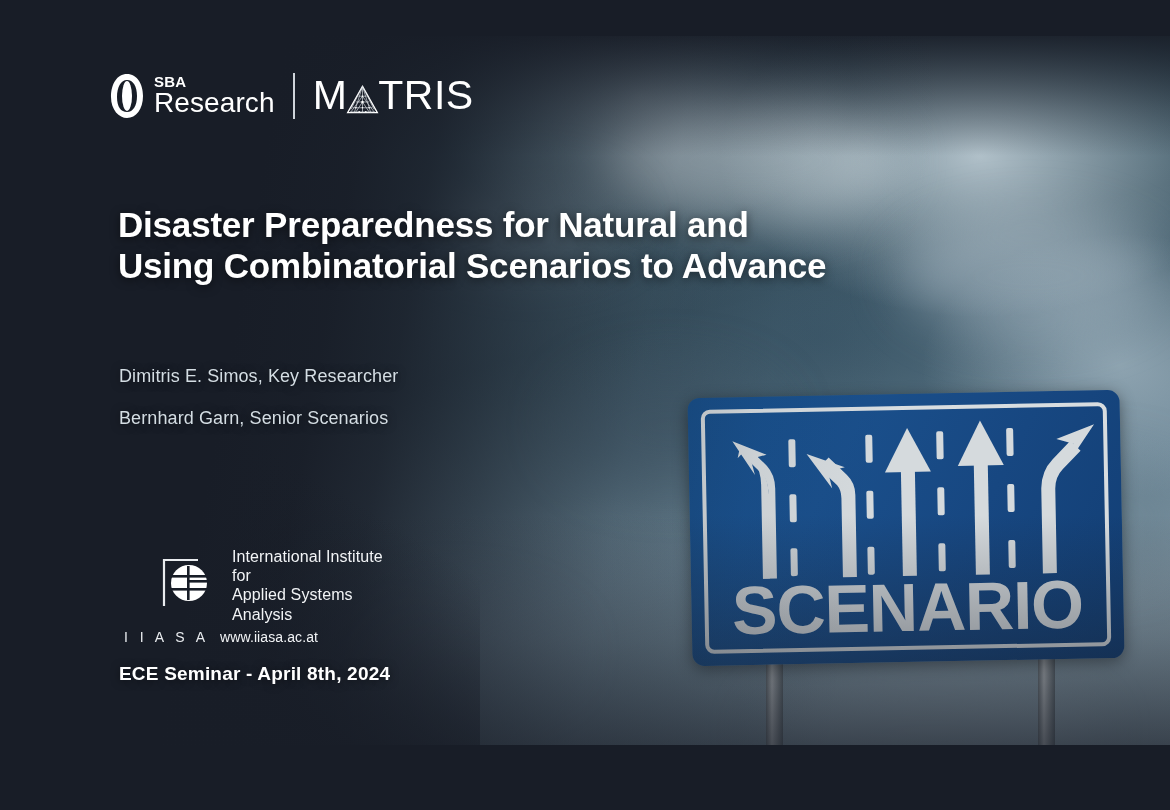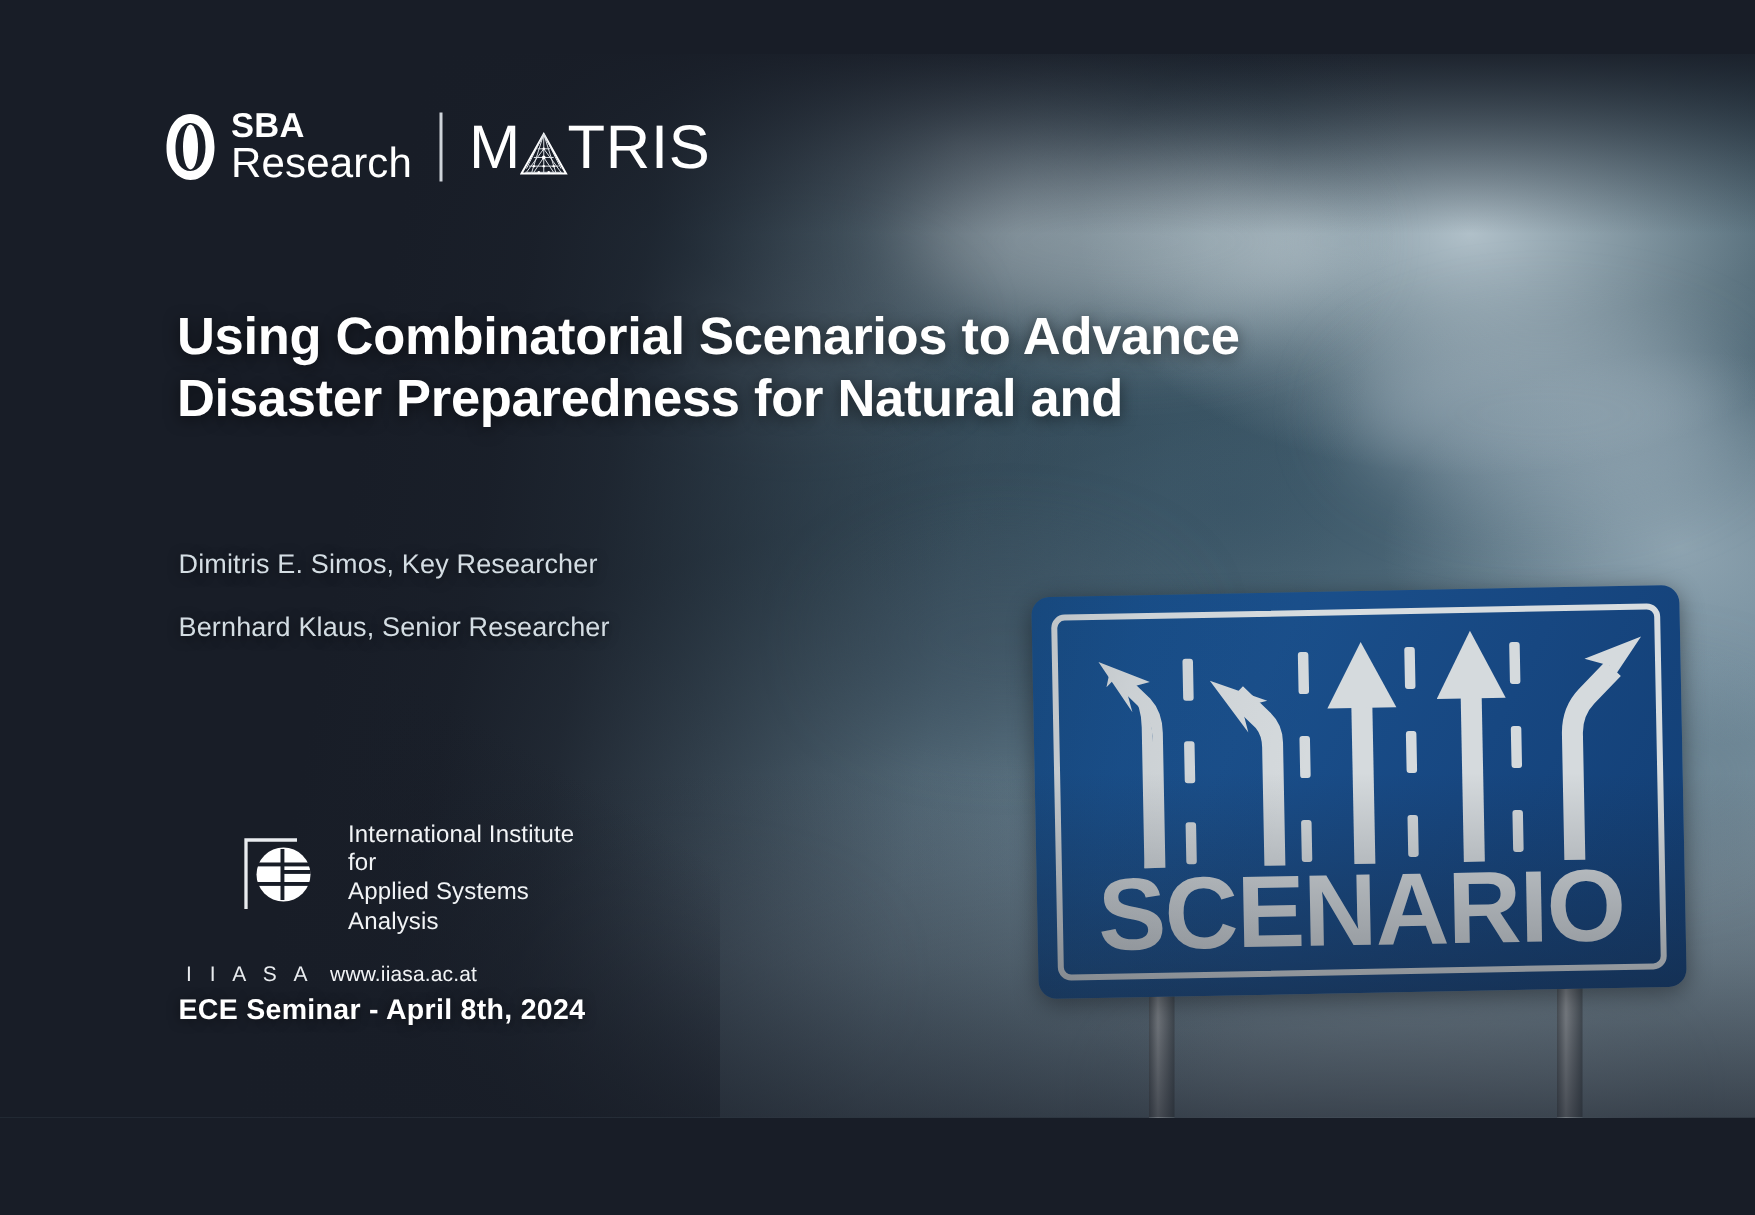--- a/index.html
+++ b/index.html
@@ -99,21 +99,21 @@
     letter-spacing:-1px;
     color:#d5dadd;
     line-height:1;
   }
 
   
   .logos { position:absolute; left:110px; top:72px; display:flex; align-items:center; gap:18px; }
   .sba { display:flex; align-items:center; gap:10px; }
   .sba-mark { width:34px; height:46px; flex:none; }
   .sba-words { line-height:1.02; color:#fff; }
-  .sba-words .l1 { font-size:23px; font-weight:700; letter-spacing:.2px; }
+  .sba-words .l1 { font-size:15px; font-weight:700; letter-spacing:.2px; }
   .sba-words .l2 { font-size:28px; font-weight:400; letter-spacing:.1px; }
   .divider { width:2px; height:46px; background:#cfd4da; }
   .matris { display:flex; align-items:center; color:#fff; font-size:41px; font-weight:400; letter-spacing:.5px; }
   .matris .tri { width:33px; height:33px; margin:0 -1px; position:relative; top:4px; }
 
   
   .title {
     position:absolute; left:118px; top:205px; width:800px;
     color:#ffffff;
     font-size:35px; font-weight:700;
@@ -130,21 +130,21 @@
     margin-bottom:24px;
     letter-spacing:.1px;
     text-shadow:0 1px 8px rgba(0,0,0,.5);
   }
 
   
   .iiasa { position:absolute; left:124px; top:543px; width:270px; }
   .iiasa-top { display:flex; align-items:center; gap:16px;padding-left:38px; }
   .iiasa-mark { width:54px; height:50px; flex:none; position:relative; }
   .iiasa-name { color:#f2f4f6; font-size:16px; line-height:1.2; padding-top:4px; letter-spacing:.1px; }
-  .iiasa-bottom { display:flex; align-items:flex-start; gap:11px; margin-top:17px; }
+  .iiasa-bottom { display:flex; align-items:flex-start; gap:11px; margin-top:5px; }
   .iiasa-acronym { color:#e9ecef; font-size:14px; letter-spacing:4px; font-weight:400; }
   .iiasa-url { color:#f2f4f6; font-size:14px; font-weight:400; letter-spacing:.1px; }
 
   
   .footer {
     position:absolute; left:119px; top:663px;
     color:#ffffff; font-size:19px; font-weight:700; letter-spacing:.2px;
     text-shadow:0 1px 8px rgba(0,0,0,.5);
   }
 </style>
@@ -253,27 +253,27 @@
           <circle cx="20" cy="28" r="1"></circle>
             <circle cx="16" cy="33" r="1"></circle>
           <circle cx="24" cy="33" r="1"></circle>
         </g>
       </svg>
       <span>TRIS</span>
     </div>
   </div>
 
   <div class="title">
+    <div>Disaster Preparedness for Natural and</div>
     <div>Using Combinatorial Scenarios to Advance</div>
-    <div>Disaster Preparedness for Natural and</div>
   </div>
 
   <div class="authors">
     <div class="author">Dimitris E. Simos, Key Researcher</div>
-    <div class="author">Bernhard Klaus, Senior Researcher</div>
+    <div class="author">Bernhard Garn, Senior Scenarios</div>
   </div>
 
   <div class="iiasa">
     <div class="iiasa-top">
       <svg class="iiasa-mark" viewBox="0 0 54 50">
         <path d="M2,48 L2,2 L36,2" fill="none" stroke="#e9ecef" stroke-width="2.2"></path>
         <g>
           <circle cx="27" cy="25" r="18" fill="#ffffff"></circle>
           <g fill="#181d27">
             <rect x="9" y="17" width="36" height="2.6"></rect>

